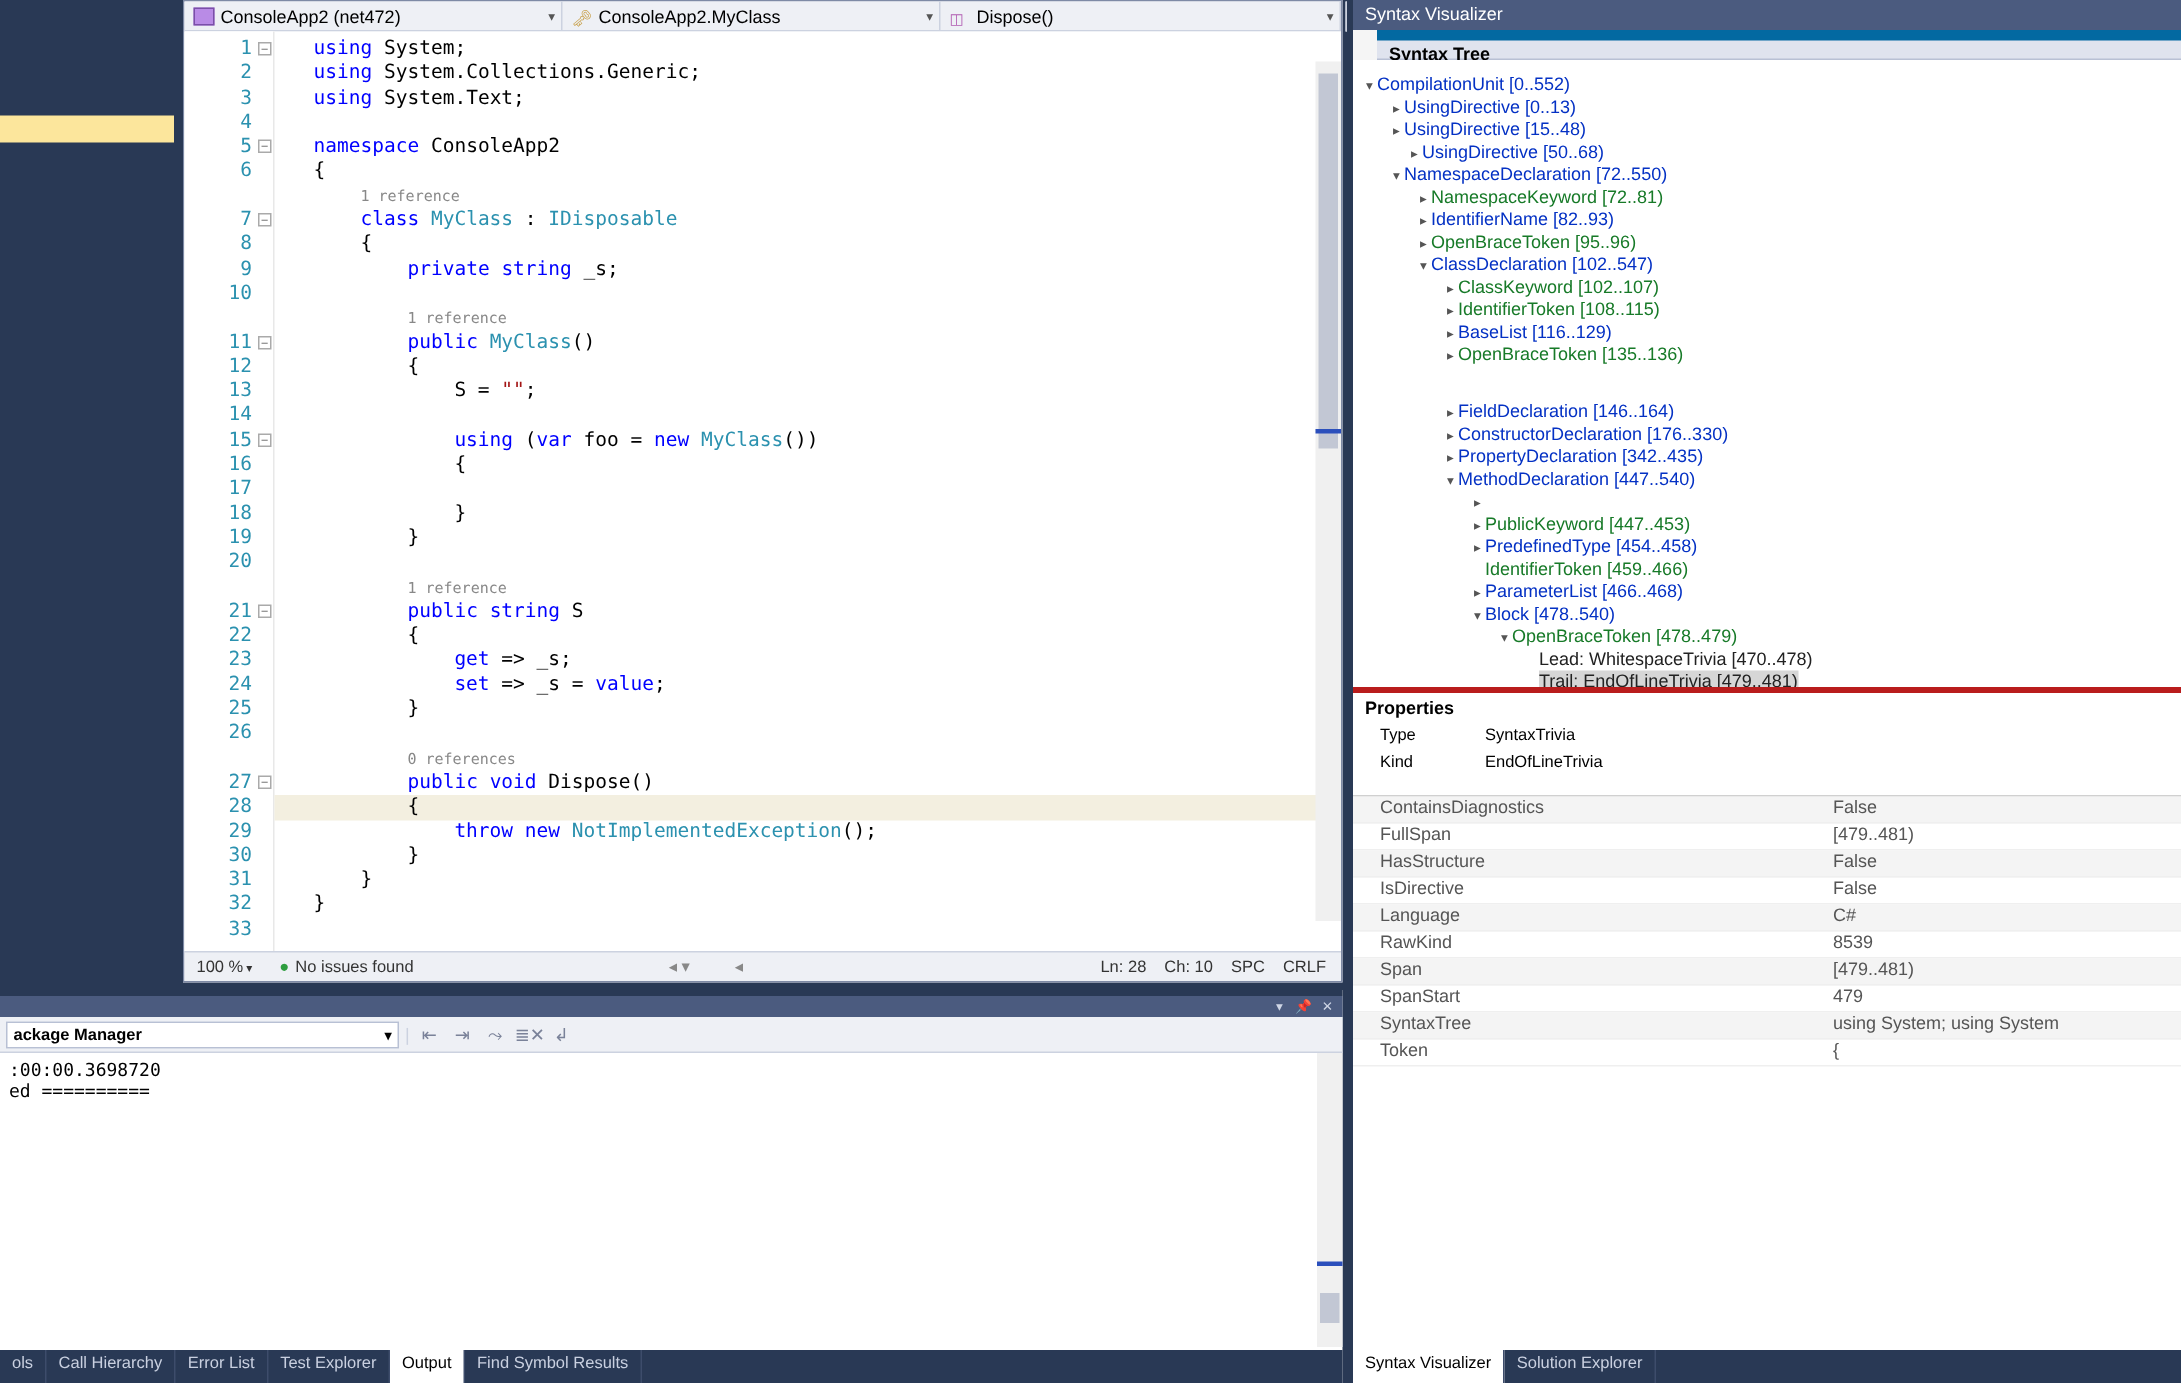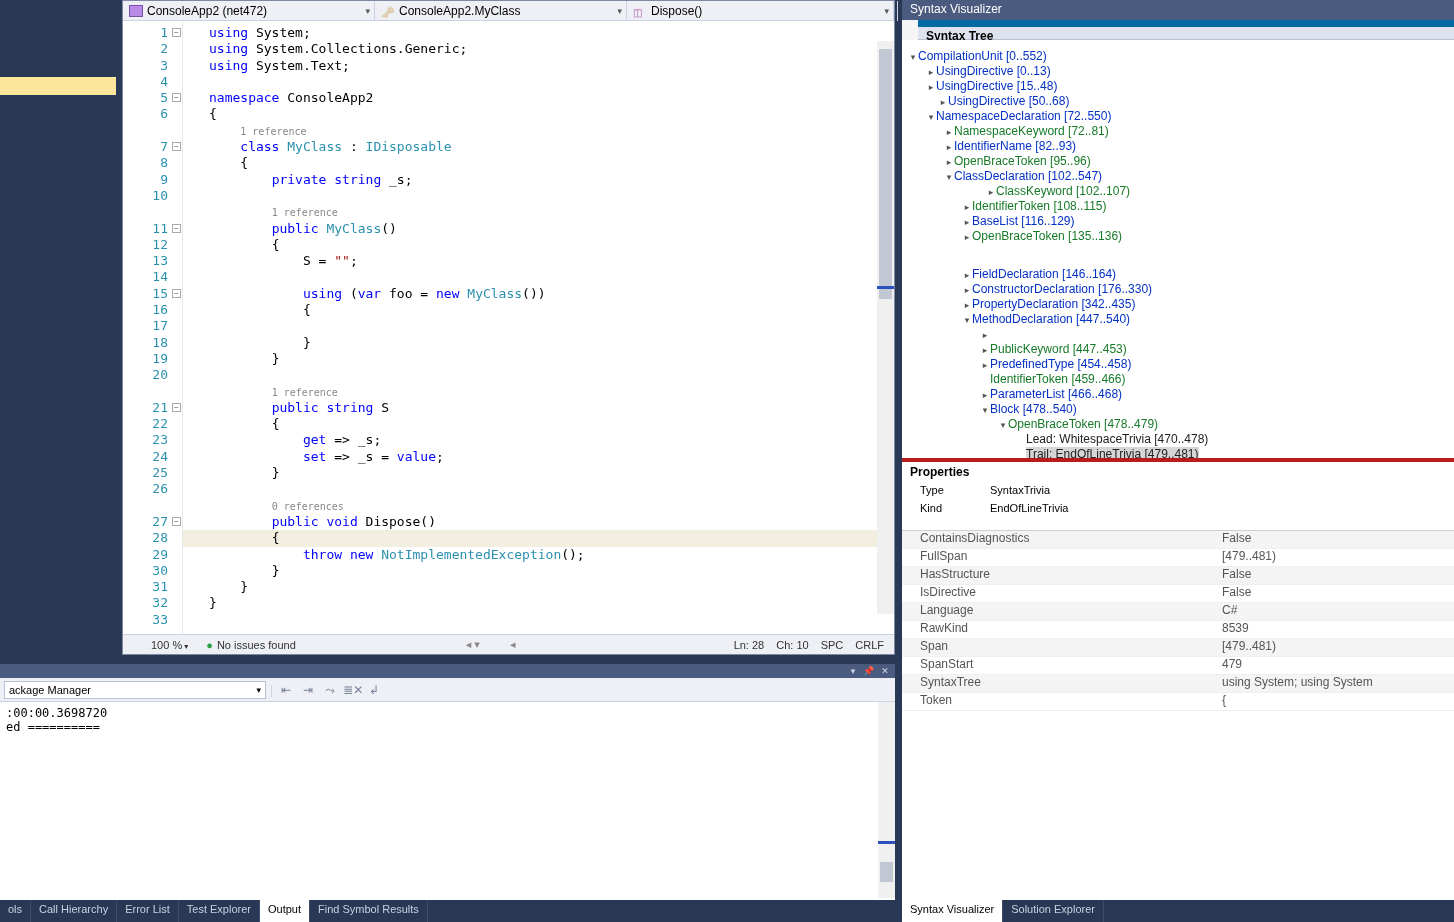--- a/index.html
+++ b/index.html
@@ -16,36 +16,36 @@
 .bc-dd { position: absolute; right: 4px; font-size: 9px; color: #555; }
 .editor { flex: 1; display: flex; background: #fff; font-family: Consolas, monospace; font-size: 13px; position: relative; }
 .gutter { width: 60px; background: #fff; text-align: right; padding-top: 4px; color: #2b91af; border-right: 1px solid #e8e8e8; }
 .gutter div { height: 16.3px; padding-right: 14px; position: relative; }
 .fold { position: absolute; right: 1px; top: 3px; width: 9px; height: 9px; border: 1px solid #aaa; font-size: 8px; line-height: 7px; text-align: center; color: #777; background:#fff;}
 .code { flex: 1; padding-top: 4px; white-space: pre; position: relative; }
 .code .ln { height: 16.3px; padding-left: 26px; }
 .kw { color: #0000ff; } .type { color: #2b91af; } .str { color: #a31515; } .ident { color: #000; } .punc { color: #000; }
 .ref { font-size: 10px; color: #888; padding-left: 0; }
 .hl-line { background: #f3efe0; }
-.editor-status { height: 20px; background: #eef0f5; border-top: 1px solid #ccd2e0; display: flex; align-items: center; font-size: 11px; color: #333; padding-left: 20px; }
+.editor-status { height: 20px; background: #eef0f5; border-top: 1px solid #ccd2e0; display: flex; align-items: center; font-size: 11px; color: #333; }
 .es-left { padding: 0 8px; }
 .es-dd { font-size: 8px; margin-left: 2px; }
 .es-issues { margin-left: 10px; }
 .es-issues::before { content: "●"; color: #2e9e3f; margin-right: 4px; }
 .es-right { margin-left: auto; display: flex; gap: 12px; padding-right: 10px; }
 .scrollv { position: absolute; right: 0; top: 20px; bottom: 20px; width: 17px; background: #f0f0f0; }
 .scrollv .thumb { position: absolute; left: 2px; right: 2px; top: 8px; height: 250px; background: #c2c7d4; }
 .scrollv .mark { position: absolute; left: 0; right: 0; height: 3px; background: #2b4fbc; }
 .split-handle { position: absolute; top: 0; right: -17px; width: 14px; height: 20px; background: #eef0f5; border: 1px solid #ccd2e0; font-size:10px; text-align:center; line-height:16px; color:#555;}
 
 .bottom { position: absolute; left: 0; top: 660px; width: 895px; height: 262px; background: #fff; border-top: 4px solid #293955; }
 .bottom-hdr { height: 14px; background: #4b5b7f; display: flex; justify-content: flex-end; align-items: center; padding-right: 4px; gap: 4px; }
 .bhdr-btn { width: 12px; height: 10px; font-size: 9px; line-height: 10px; text-align: center; color: #cfd6e6; }
 .bottom-tb { height: 24px; background: #eef0f5; border-bottom: 1px solid #ccd2e0; display: flex; align-items: center; padding: 0 4px; gap: 4px; }
-.btb-select { width: 262px; height: 18px; border: 1px solid #b8c0d4; background: #fff; font-size: 11px; padding: 0 4px; display:flex; align-items:center; justify-content:space-between;}
+.btb-select { width: 262px; height: 18px; border: 1px solid #b8c0d4; background: #fff; font-size: 11px; padding: 0 4px; display:flex; align-items:center; justify-content:space-between;font-weight:bold;}
 .btb-icon { width: 18px; height: 16px; color: #7a8299; font-size: 12px; text-align: center; line-height: 16px; }
 .bottom-body { font-family: Consolas, monospace; font-size: 12px; padding: 4px 6px; color: #000; height: 180px; overflow:hidden; }
 .bottom-scroll { position: absolute; right: 0; top: 38px; bottom: 24px; width: 17px; background: #f0f0f0; }
 .bottom-scroll .thumb { position: absolute; left:2px; right:2px; bottom: 16px; height: 20px; background: #c2c7d4; }
 .bottom-scroll .mark { position: absolute; left:0; right:0; height:3px; bottom:54px; background:#2b4fbc;}
 .bottom-tabs { position: absolute; bottom: 0; left: 0; right: 0; height: 22px; background: #293955; display: flex; }
 .btab { padding: 3px 8px; font-size: 11px; color: #c9d0e0; border-right: 1px solid #3d4c6b; }
 .btab.active { background: #fff; color: #000; }
 
 .right { position: absolute; left: 898px; top: 0; width: 556px; height: 922px; background: #f5f5f5; border-left: 4px solid #293955; display: flex; flex-direction: column; }
@@ -197,21 +197,21 @@
   <div class="tree" id="tree">
       <div class="tn" style="padding-left: 6px;"><span class="exp">▾</span><span class="lbl blue">CompilationUnit [0..552)</span></div>
       <div class="tn" style="padding-left: 24px;"><span class="exp">▸</span><span class="lbl blue">UsingDirective [0..13)</span></div>
       <div class="tn" style="padding-left: 24px;"><span class="exp">▸</span><span class="lbl blue">UsingDirective [15..48)</span></div>
       <div class="tn" style="padding-left: 36px;"><span class="exp">▸</span><span class="lbl blue">UsingDirective [50..68)</span></div>
       <div class="tn" style="padding-left: 24px;"><span class="exp">▾</span><span class="lbl blue">NamespaceDeclaration [72..550)</span></div>
       <div class="tn" style="padding-left: 42px;"><span class="exp">▸</span><span class="lbl green">NamespaceKeyword [72..81)</span></div>
       <div class="tn" style="padding-left: 42px;"><span class="exp">▸</span><span class="lbl blue">IdentifierName [82..93)</span></div>
       <div class="tn" style="padding-left: 42px;"><span class="exp">▸</span><span class="lbl green">OpenBraceToken [95..96)</span></div>
       <div class="tn" style="padding-left: 42px;"><span class="exp">▾</span><span class="lbl blue">ClassDeclaration [102..547)</span></div>
-      <div class="tn" style="padding-left: 84px;"><span class="exp">▸</span><span class="lbl green">ClassKeyword [102..107)</span></div>
+      <div class="tn" style="padding-left: 60px;"><span class="exp">▸</span><span class="lbl green">ClassKeyword [102..107)</span></div>
       <div class="tn" style="padding-left: 60px;"><span class="exp">▸</span><span class="lbl green">IdentifierToken [108..115)</span></div>
       <div class="tn" style="padding-left: 60px;"><span class="exp">▸</span><span class="lbl blue">BaseList [116..129)</span></div>
       <div class="tn" style="padding-left: 60px;"><span class="exp">▸</span><span class="lbl green">OpenBraceToken [135..136)</span></div>
       <div class="tn" style="padding-left: 60px; margin-top: 23px;"><span class="exp">▸</span><span class="lbl blue">FieldDeclaration [146..164)</span></div>
       <div class="tn" style="padding-left: 60px;"><span class="exp">▸</span><span class="lbl blue">ConstructorDeclaration [176..330)</span></div>
       <div class="tn" style="padding-left: 60px;"><span class="exp">▸</span><span class="lbl blue">PropertyDeclaration [342..435)</span></div>
       <div class="tn" style="padding-left: 60px;"><span class="exp">▾</span><span class="lbl blue">MethodDeclaration [447..540)</span></div>
       <div class="tn" style="padding-left: 78px;"><span class="exp">▸</span><span class="lbl dark"></span></div>
       <div class="tn" style="padding-left: 78px;"><span class="exp">▸</span><span class="lbl green">PublicKeyword [447..453)</span></div>
       <div class="tn" style="padding-left: 78px;"><span class="exp">▸</span><span class="lbl blue">PredefinedType [454..458)</span></div>

